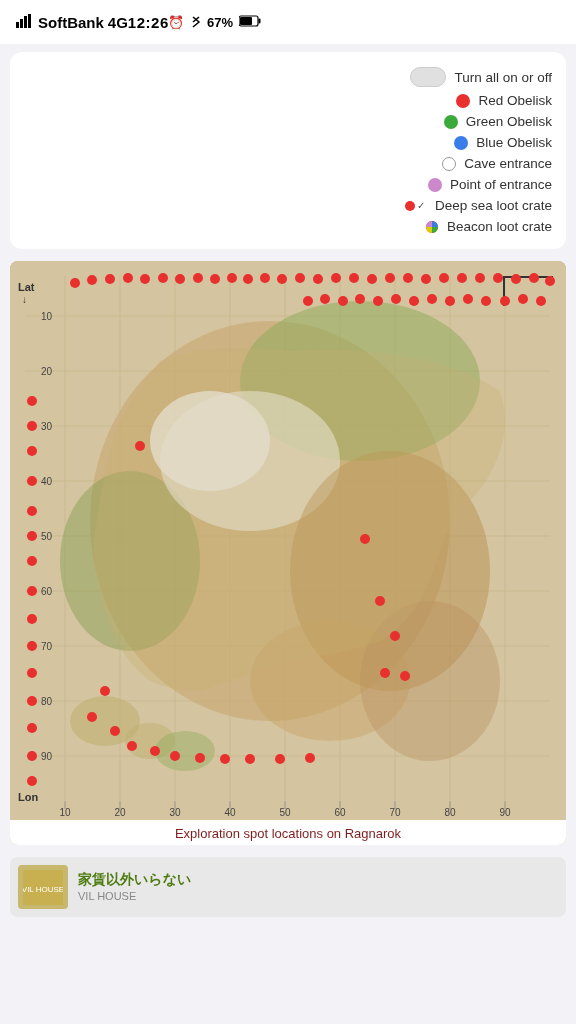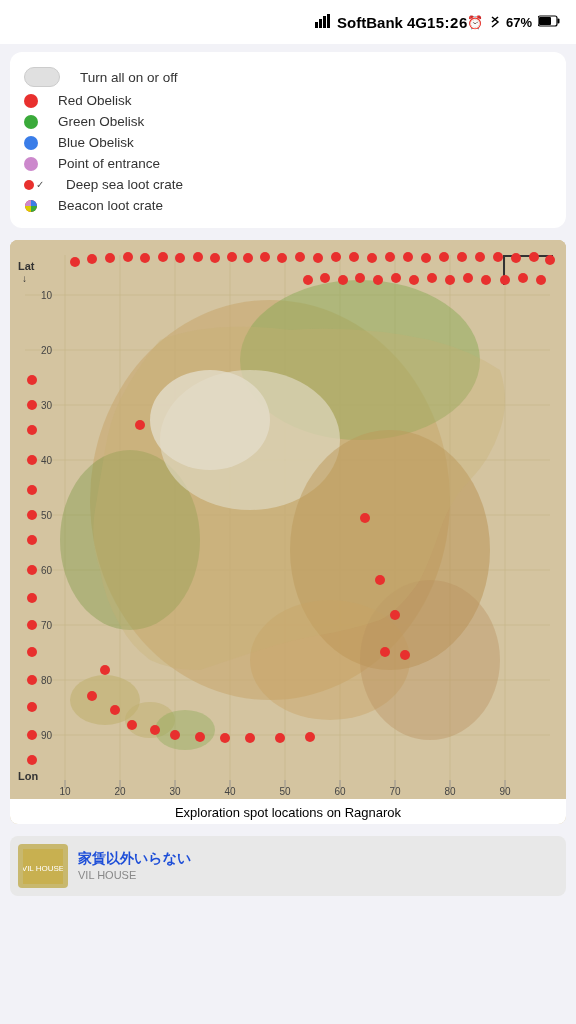--- a/index.html
+++ b/index.html
@@ -12,43 +12,44 @@
       font-size: 14px;
     }
 
     
     .status-bar {
       width: 100%;
       height: 44px;
       background: white;
       display: flex;
       align-items: center;
-      justify-content: flex-end;
+      justify-content: flex-start;
       padding: 0 16px;
       font-size: 15px;
       font-weight: 600;
     }
     .status-left { display: flex; align-items: center; gap: 4px; }
     .status-center { font-weight: 700; letter-spacing: 0.5px; }
     .status-right { display: flex; align-items: center; gap: 6px; font-size: 13px; }
 
     
     .legend-panel {
       background: white;
       margin: 8px 10px;
       border-radius: 12px;
       padding: 12px 14px;
     }
     .legend-item {
       display: flex;
       align-items: center;
-      gap: 20px;
+      gap: 8px;
       padding: 3px 0;
       font-size: 14px;
       color: #222;
+      justify-content: flex-end;
     }
     .legend-dot {
       width: 14px;
       height: 14px;
       border-radius: 50%;
       flex-shrink: 0;
       display: inline-block;
     }
     .legend-dot.outline {
       background: white;
@@ -73,21 +74,21 @@
 
     
     .map-svg {
       width: 100%;
       height: 100%;
     }
 
     .map-caption {
       text-align: center;
       font-size: 13px;
-      color: #000000;
+      color: #7f1d1d;
       padding: 6px 0 4px 0;
       background: white;
     }
 
     
     .ad-bar {
       background: #e8e8e8;
       height: 60px;
       display: flex;
       align-items: center;
@@ -127,21 +128,21 @@
       <svg width="18" height="14" viewBox="0 0 18 14">
         <rect x="0" y="8" width="3" height="6" fill="#000"></rect>
         <rect x="4" y="5" width="3" height="9" fill="#000"></rect>
         <rect x="8" y="2" width="3" height="12" fill="#000"></rect>
         <rect x="12" y="0" width="3" height="14" fill="#000"></rect>
       </svg>
     </span>
     <span>SoftBank</span>
     <span>4G</span>
   </div>
-  <div class="status-center">15:26</div>
+  <div class="status-center">12:26</div>
   <div class="status-right">
     <span>⏰</span>
     <span>
       <svg width="10" height="14" viewBox="0 0 10 14">
           <polyline points="2,3 8,8 2,13" fill="none" stroke="#000" stroke-width="1.5"></polyline>
           <polyline points="8,3 2,8" fill="none" stroke="#000" stroke-width="1.5"></polyline>
         </svg>
     </span>
     <span>67%</span>
     <span>
@@ -170,20 +171,24 @@
     <span class="legend-dot" style="background:#3aaa3a;"></span>
     <span class="legend-label">Green Obelisk</span>
   </div>
 
   <div class="legend-item">
     <span class="legend-dot" style="background:#3a7de8;"></span>
     <span class="legend-label">Blue Obelisk</span>
   </div>
 
 
+  <div class="legend-item">
+    <span class="legend-dot outline"></span>
+    <span class="legend-label">Cave entrance</span>
+  </div>
 
   <div class="legend-item">
     <span class="legend-dot" style="background:#cc88cc;"></span>
     <span class="legend-label">Point of entrance</span>
   </div>
 
 
 
   <div class="legend-item">
     <span style="display:inline-flex;align-items:center;width:22px;height:14px;flex-shrink:0;">
@@ -382,17 +387,17 @@
 
 <div class="ad-bar">
   <div class="ad-content">
     <div class="ad-img-placeholder">
       <svg width="40" height="35" viewBox="0 0 40 35">
         <rect width="40" height="35" fill="#c8b050"></rect>
         <text x="20" y="22" text-anchor="middle" font-size="8" fill="#fff">VIL HOUSE</text>
       </svg>
     </div>
     <div class="ad-text">
-      <div style="font-size:14px;font-weight:600;color:#1d4ed8;">家賃以外いらない</div>
+      <div style="font-size:14px;font-weight:600;color:#4d7c0f;">家賃以外いらない</div>
       <div style="font-size:11px;color:#888;">VIL HOUSE</div>
     </div>
   </div>
 </div>
 
 </body></html>

